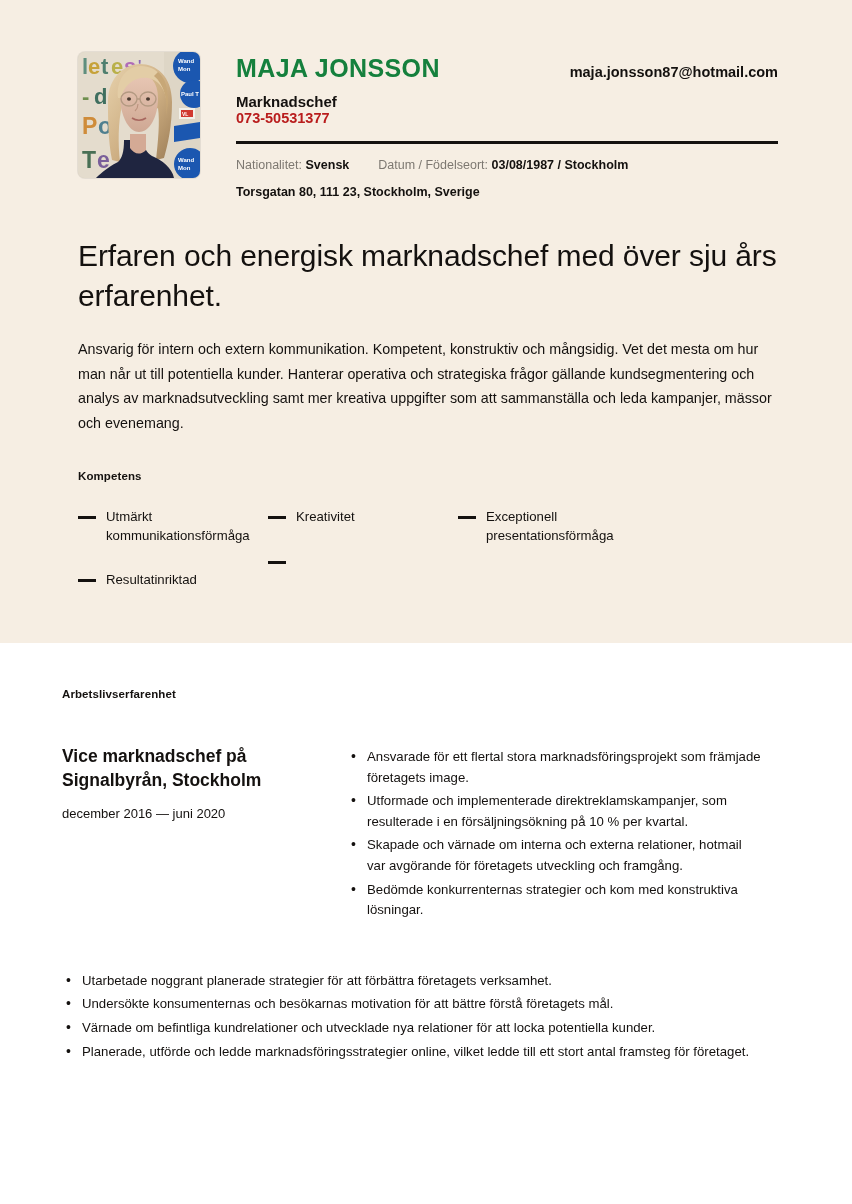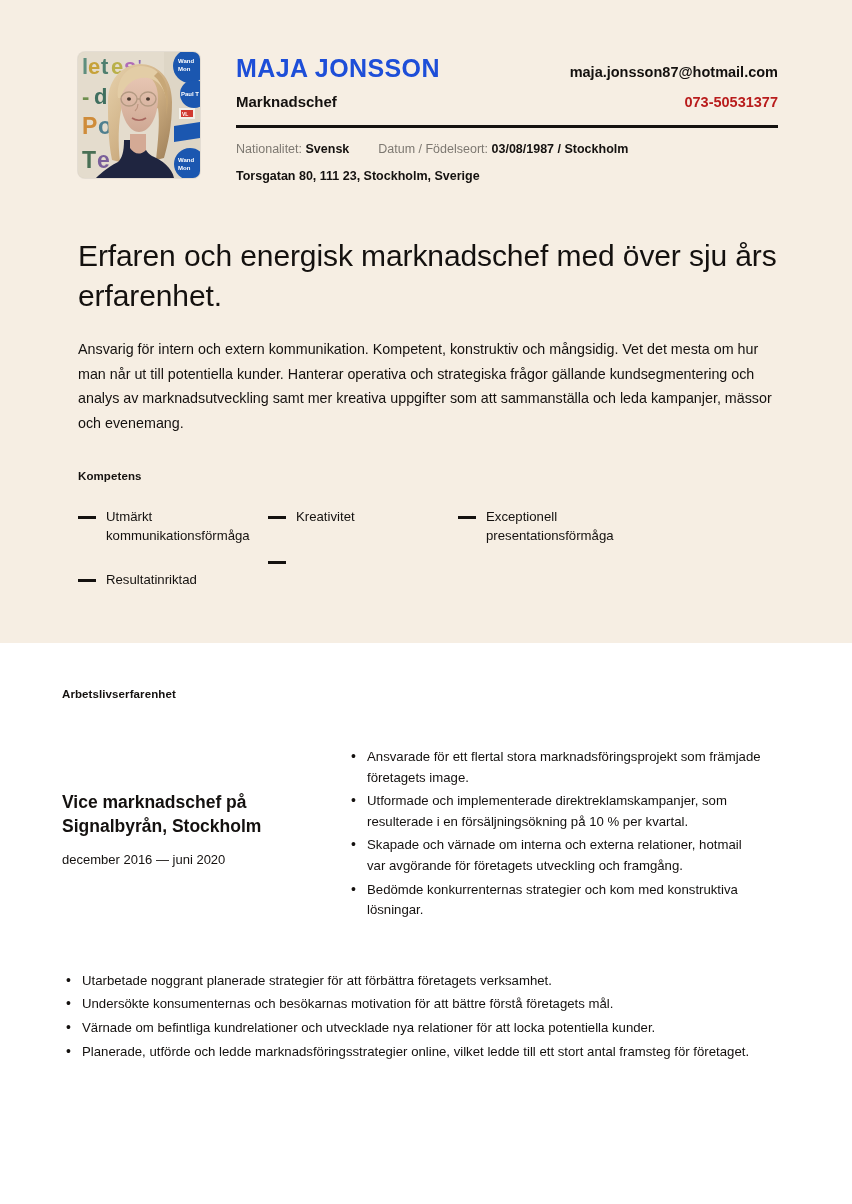--- a/index.html
+++ b/index.html
@@ -49,34 +49,35 @@
   }
   .name-row {
     display: flex;
     justify-content: space-between;
     align-items: baseline;
   }
   .person-name {
     font-size: 25px;
     font-weight: bold;
     letter-spacing: 0.4px;
-    color: #1d4ed8;
+    color: #15803d;
     line-height: 1.15;
   }
   .email {
     font-size: 14.5px;
     font-weight: bold;
     color: #14110f;
     white-space: nowrap;
   }
   .role-row {
     display: flex;
     justify-content: space-between;
     align-items: baseline;
     margin-top: 10px;
+    flex-direction: column;
   }
   .job-role {
     font-size: 15px;
     font-weight: bold;
     color: #14110f;
   }
   .phone {
     font-size: 14.5px;
     font-weight: bold;
     color: #b91c1c;
@@ -163,21 +164,20 @@
   .exp-divider {
     width: 28px; height: 5px;
     background: #14110f;
     margin-bottom: 24px;
   }
   .exp-title {
     font-size: 17.5px;
     font-weight: bold;
     color: #14110f;
     line-height: 1.38;
-    margin-top: 46px;
   }
   .exp-date {
     margin-top: 14px;
     font-size: 13px;
     color: #14110f;
   }
   .exp-right { flex: 1 1 auto; padding-top: 3px; }
   .bullets { margin: 0; padding: 0 0 0 18px; list-style: none; }
   .bullets li {
     position: relative;

